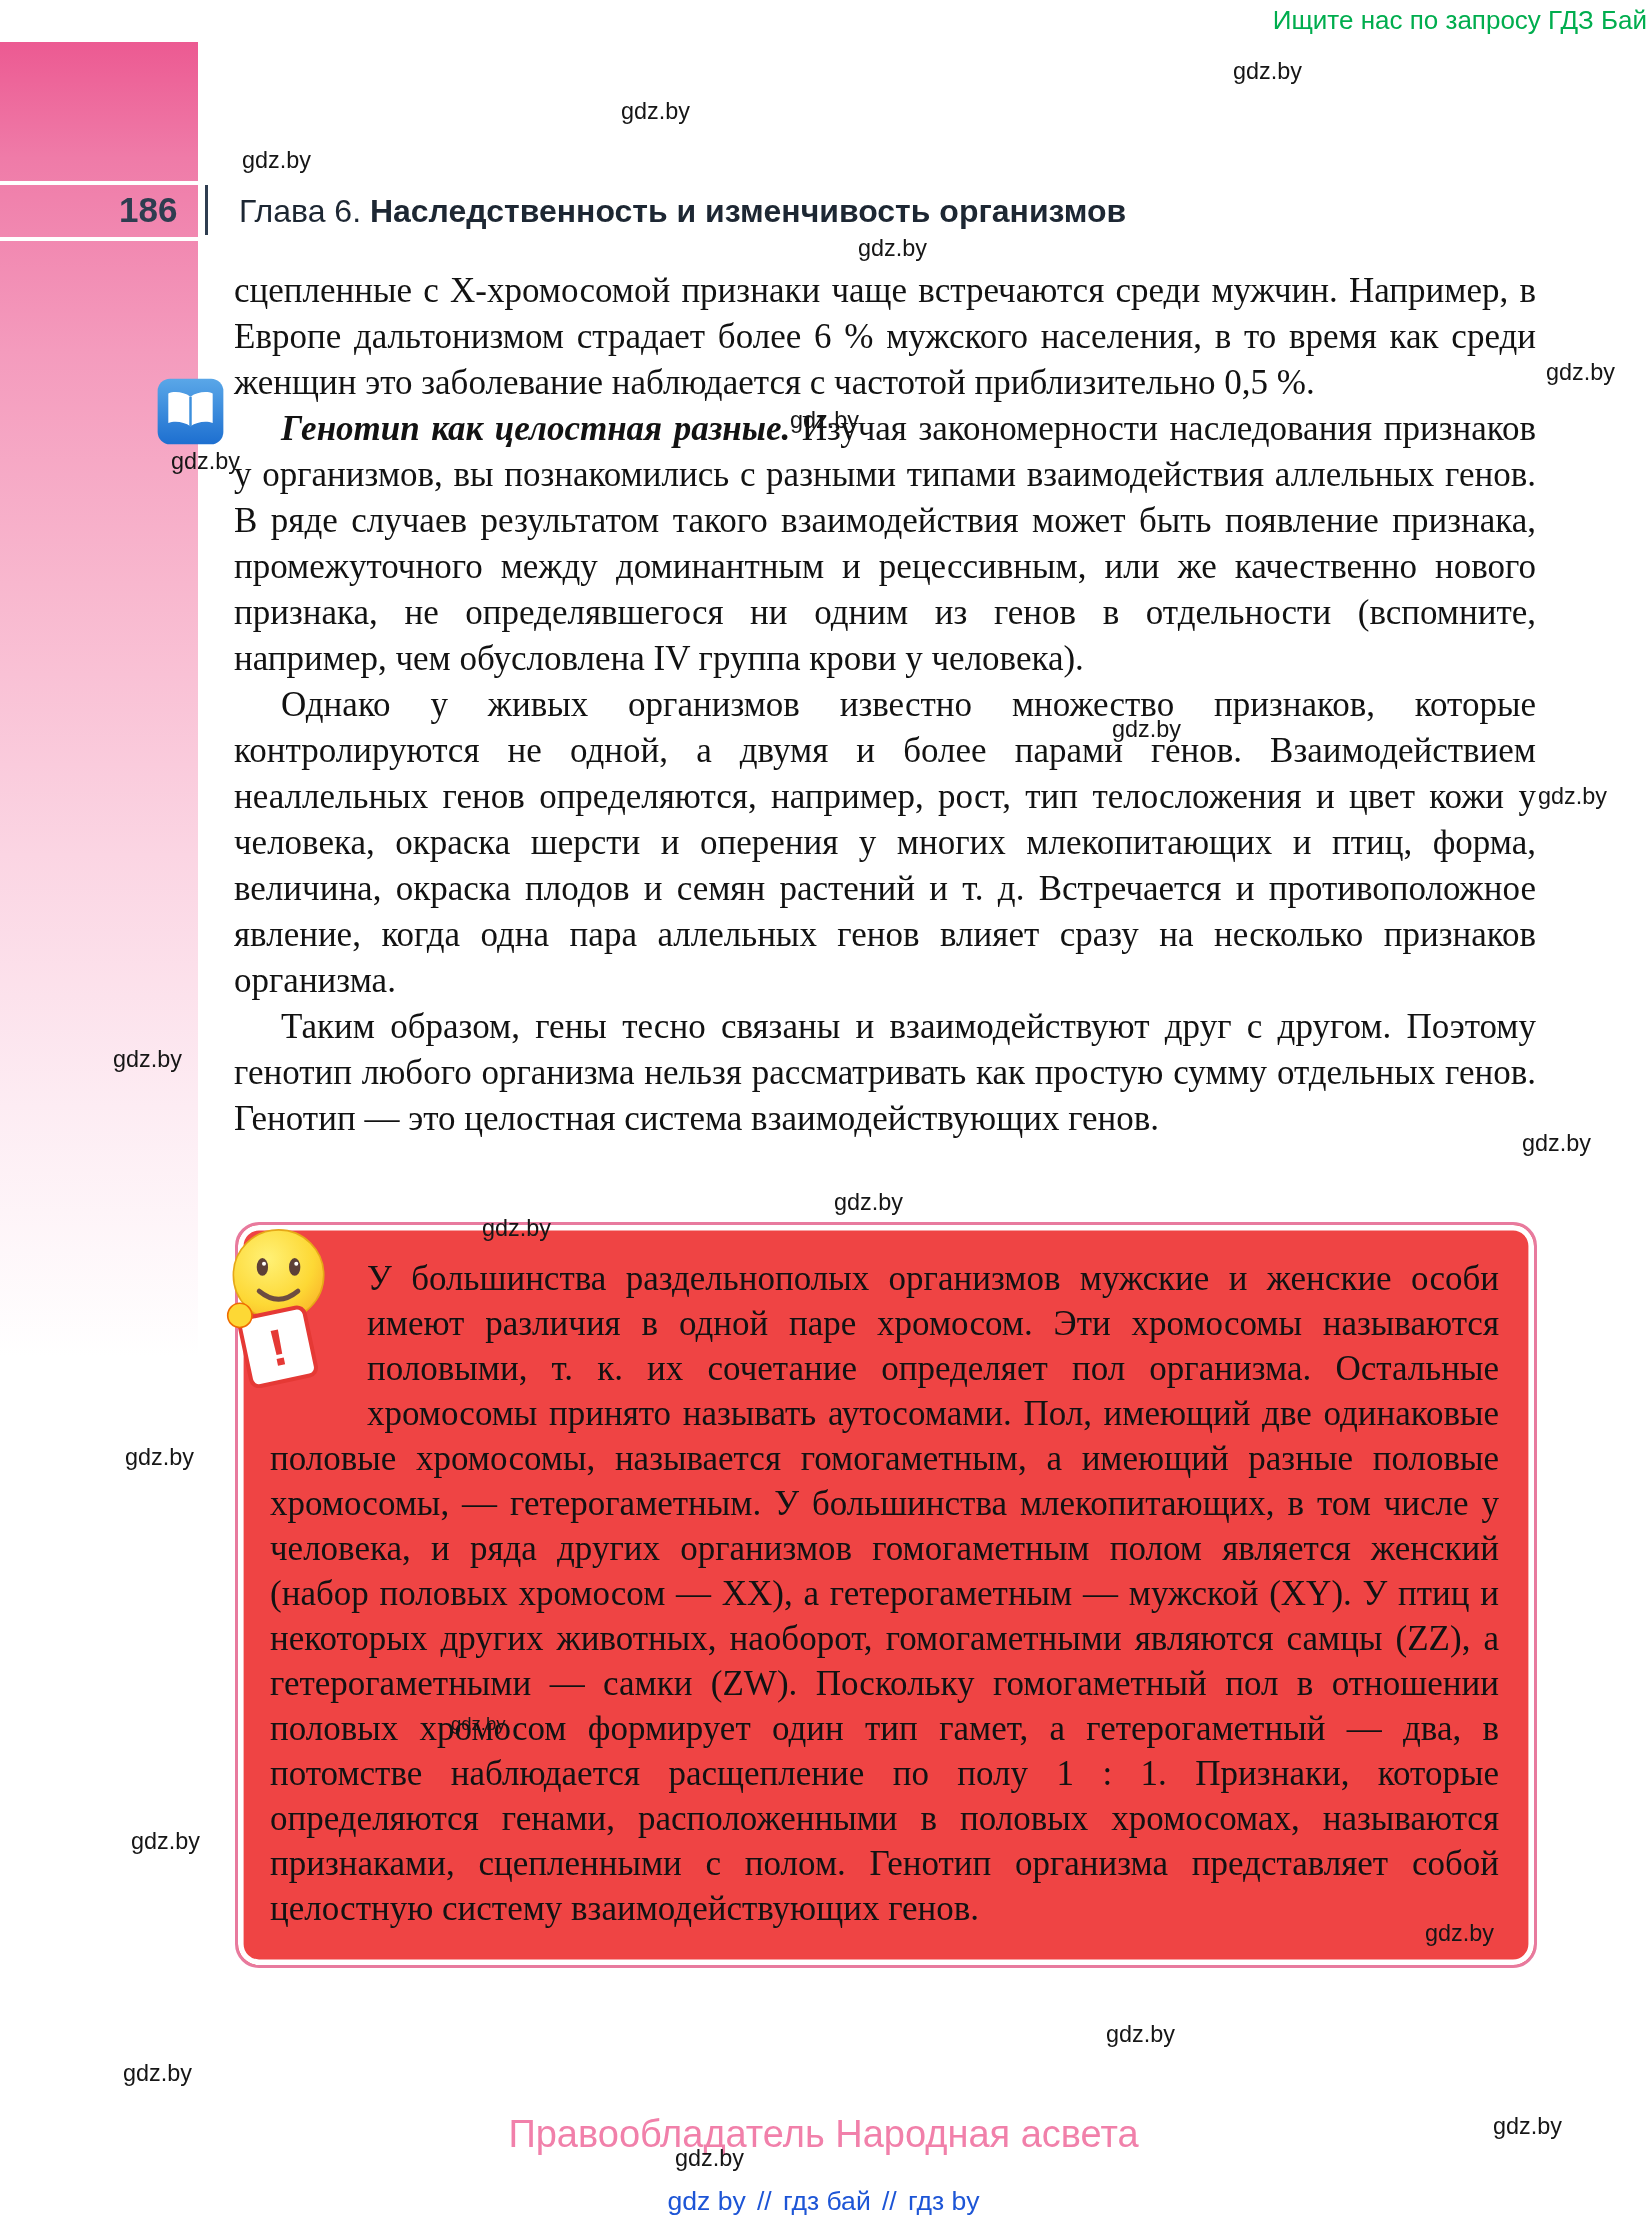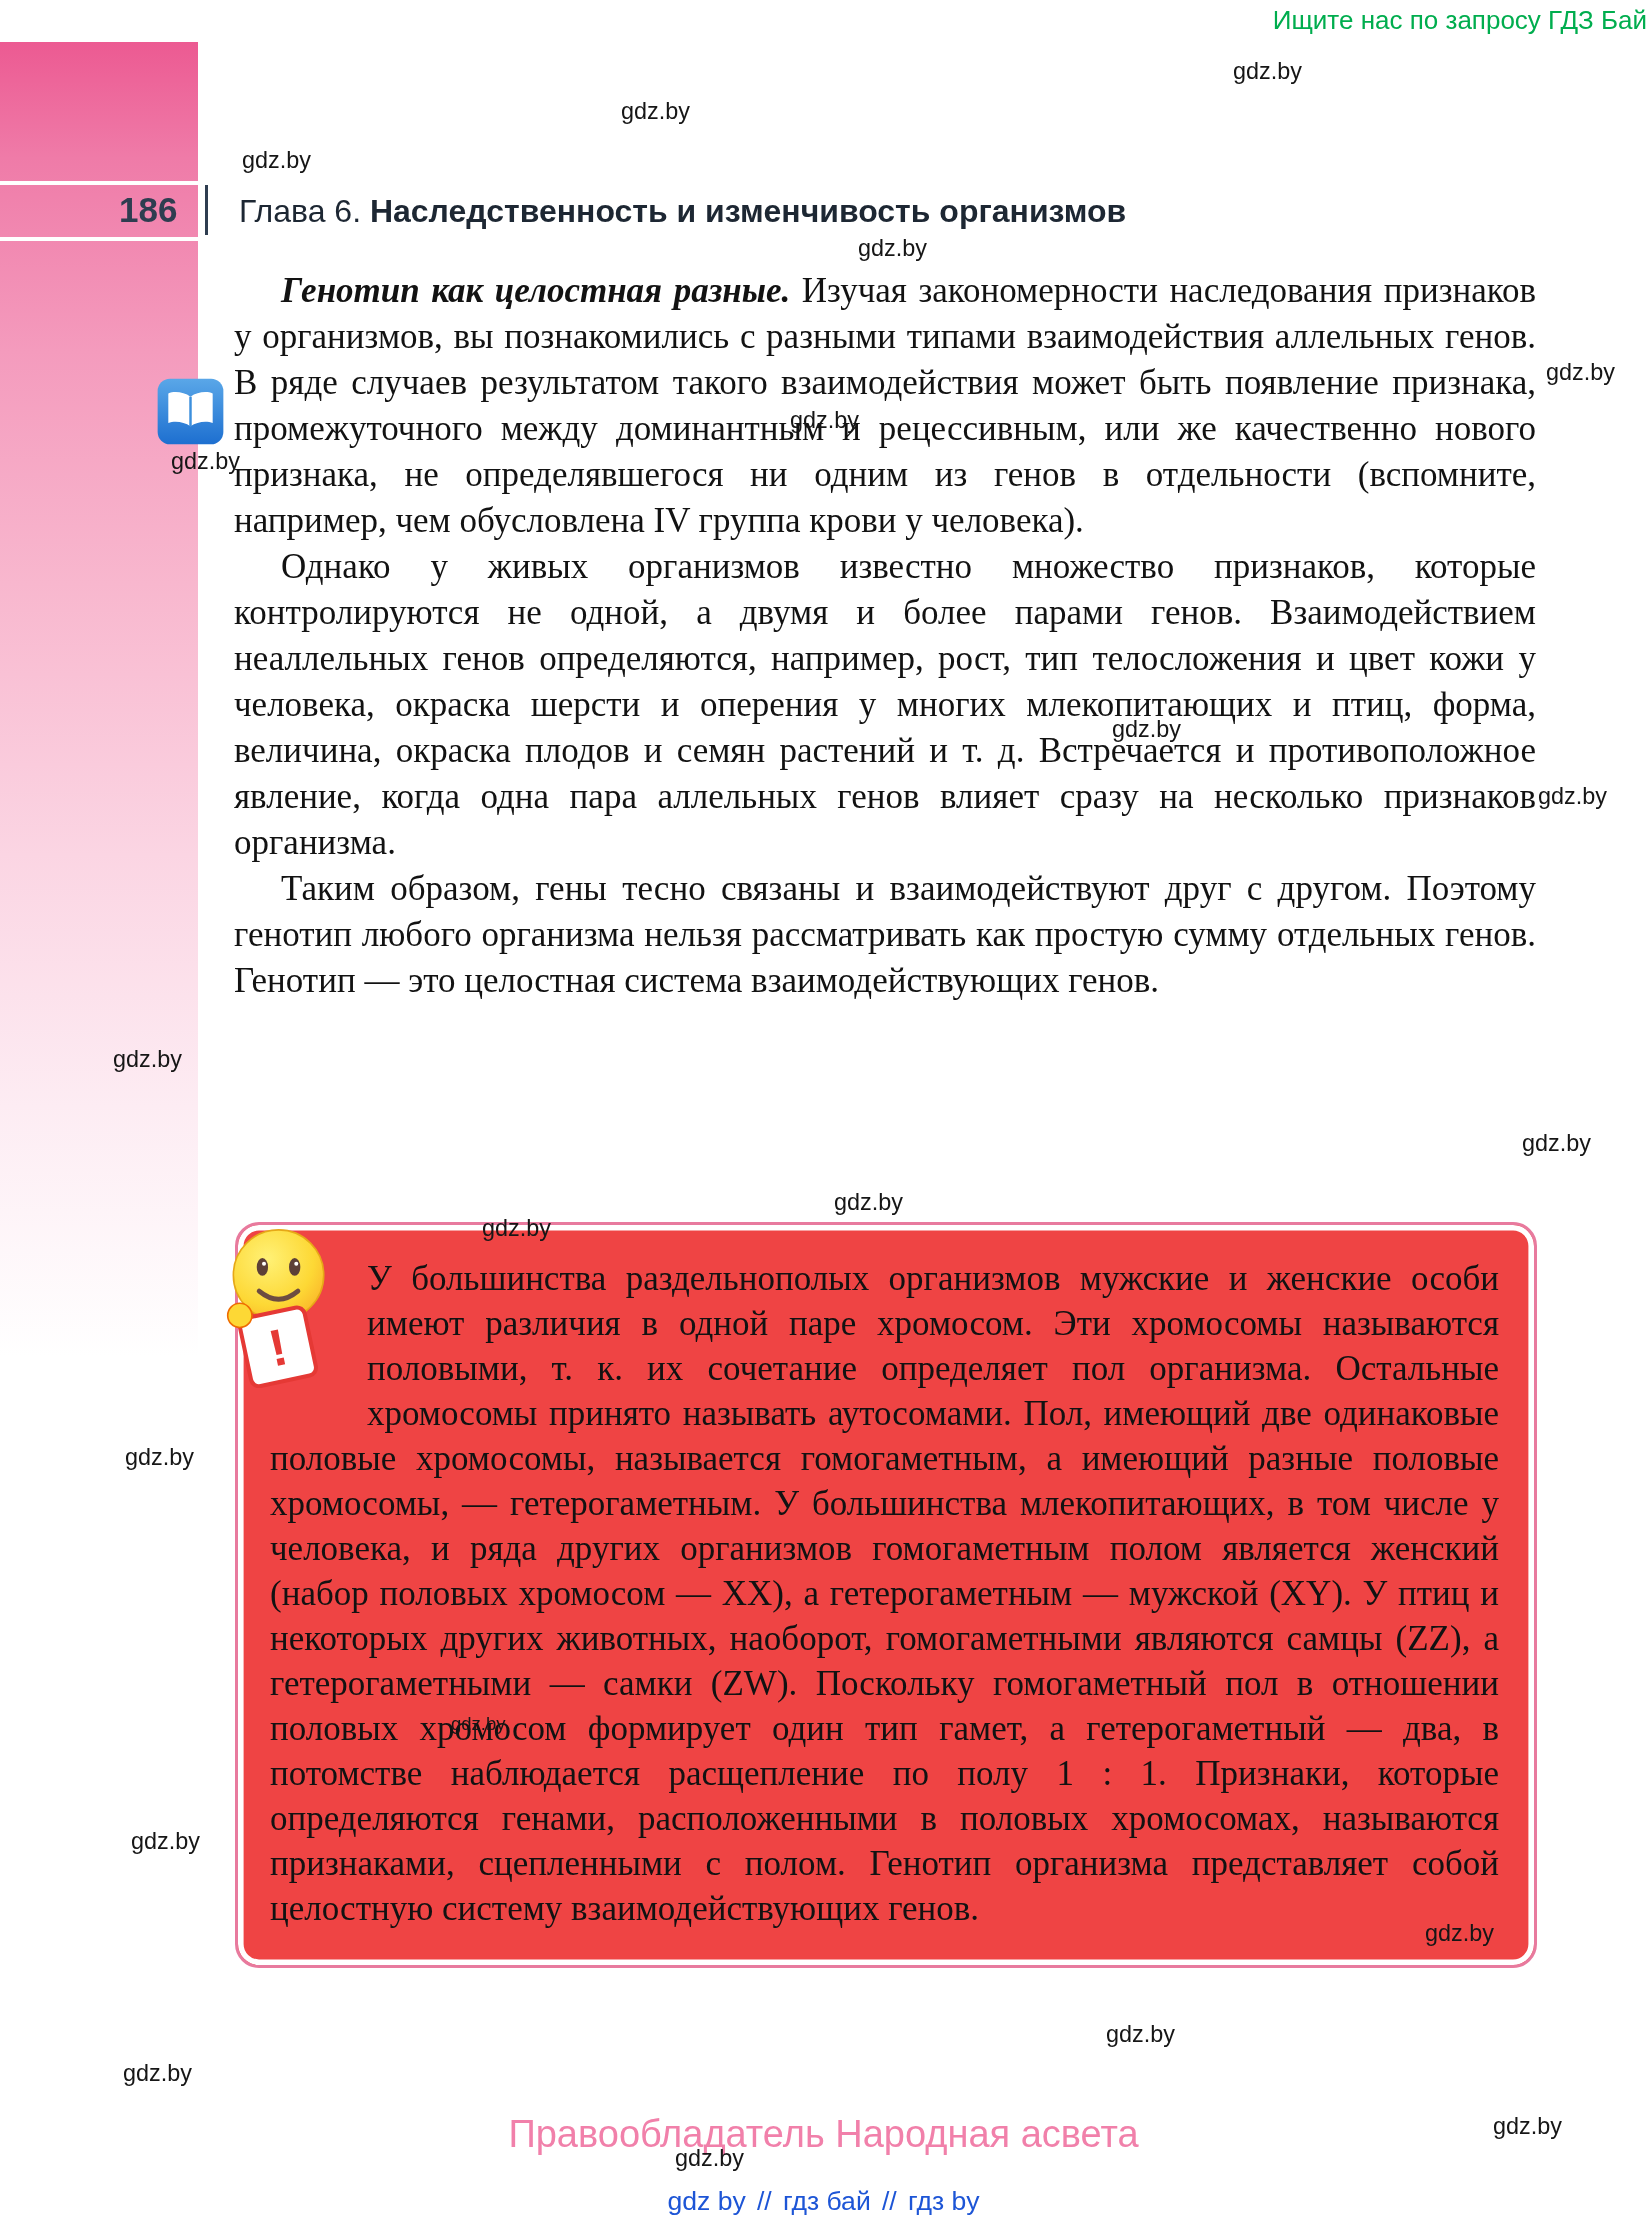--- a/index.html
+++ b/index.html
@@ -157,20 +157,21 @@
           <stop offset="1" stop-color="#1d6fd0"></stop>
         </linearGradient>
       </defs>
       <rect x="2" y="2" width="80" height="80" rx="15" fill="url(#bgrad)"></rect>
       <path d="M42 24 C 34 18 22 17 15 20 L15 56 C 22 53 34 54 42 60 C 50 54 62 53 69 56 L69 20 C 62 17 50 18 42 24 Z" fill="#ffffff"></path>
       <line x1="42" y1="24" x2="42" y2="60" stroke="#3c8fdd" stroke-width="3"></line>
     </svg>
   </div>
 
   <main class="body-text">
+    <p>сцепленные с X-хромосомой признаки чаще встречаются среди мужчин. Например, в Европе дальтонизмом страдает более 6 % мужского населения, в то время как среди женщин это заболевание наблюдается с частотой приблизительно 0,5 %.</p>
     <p class="indent"><span class="lead">Генотип как целостная разные.</span>
       <span>Изучая закономерности наследования признаков у организмов, вы познакомились с разными типами взаимодействия аллельных генов. В ряде случаев результатом такого взаимодействия может быть появление признака, промежуточного между доминантным и рецессивным, или же качественно нового признака, не определявшегося ни одним из генов в отдельности (вспомните, например, чем обусловлена IV группа крови у человека).</span></p>
     <p class="indent">Однако у живых организмов известно множество признаков, которые контролируются не одной, а двумя и более парами генов. Взаимодействием неаллельных генов определяются, например, рост, тип телосложения и цвет кожи у человека, окраска шерсти и оперения у многих млекопитающих и птиц, форма, величина, окраска плодов и семян растений и т. д. Встречается и противоположное явление, когда одна пара аллельных генов влияет сразу на несколько признаков организма.</p>
     <p class="indent">Таким образом, гены тесно связаны и взаимодействуют друг с другом. Поэтому генотип любого организма нельзя рассматривать как простую сумму отдельных генов. Генотип — это целостная система взаимодействующих генов.</p>
   </main>
 
   <div class="infobox">
     <div class="icon-spacer"></div>
     <p>У большинства раздельнополых организмов мужские и женские особи имеют различия в одной паре хромосом. Эти хромосомы называются половыми, т. к. их сочетание определяет пол организма. Остальные хромосомы принято называть аутосомами. Пол, имеющий две одинаковые половые хромосомы, называется гомогаметным, а имеющий разные половые хромосомы, — гетерогаметным. У большинства млекопитающих, в том числе у человека, и ряда других организмов гомогаметным полом является женский (набор половых хромосом — XX), а гетерогаметным — мужской (XY). У птиц и некоторых других животных, наоборот, гомогаметными являются самцы (ZZ), а гетерогаметными — самки (ZW). Поскольку гомогаметный пол в отношении половых хромосом формирует один тип гамет, а гетерогаметный — два, в потомстве наблюдается расщепление по полу 1 : 1. Признаки, которые определяются генами, расположенными в половых хромосомах, называются признаками, сцепленными с полом. Генотип организма представляет собой целостную систему взаимодействующих генов.</p>
   </div>

